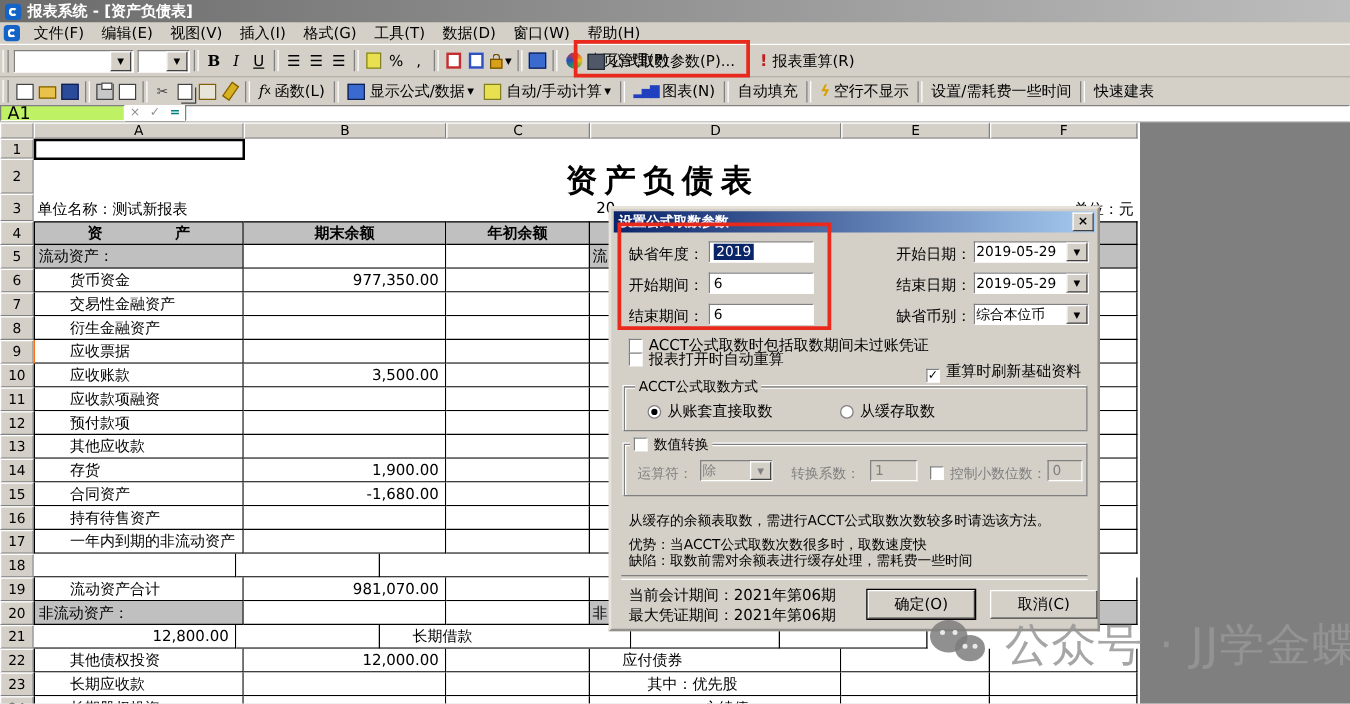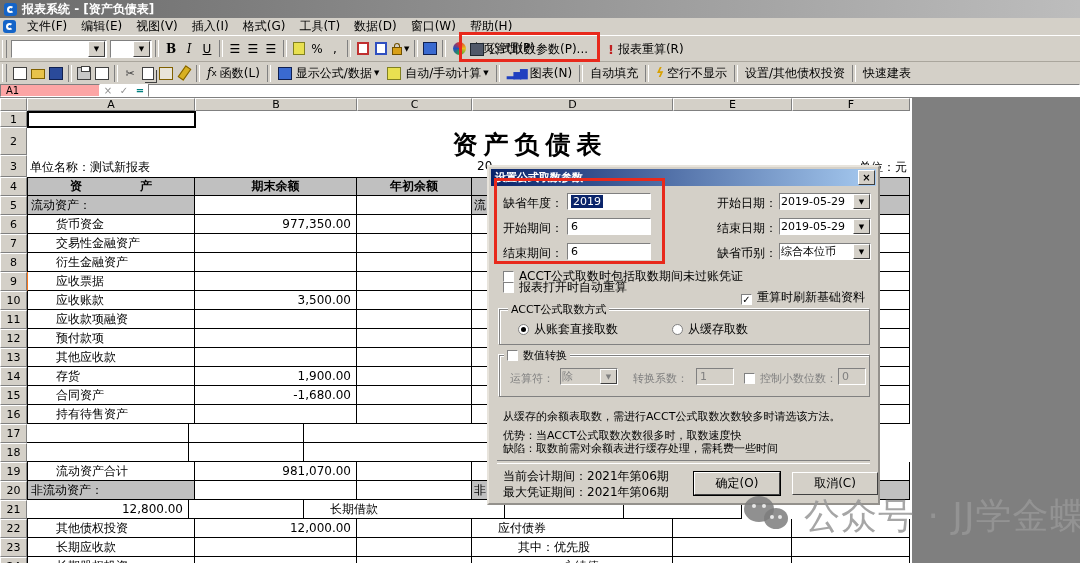--- a/index.html
+++ b/index.html
@@ -55,22 +55,22 @@
   .i-calc{background:#505868;border:1px solid #202830;}
   .i-chart{font-size:10px;color:#2040c0;width:auto;letter-spacing:-1px;}
   .i-flash{color:#d8a000;font-weight:bold;font-style:italic;width:auto;font-size:12px;}
   .i-sheet{background:#e8e050;border:1px solid #808020;}
   .bolt-red{color:#c02020;font-weight:bold;font-size:13px;}
   .fx{font-style:italic;font-family:"DejaVu Serif",serif;font-size:12px;}
   .dropArrow{font-size:7px;margin-left:2px;}
   
   .fbar{position:absolute;left:0;top:84px;width:1080px;height:14px;background:#fff;display:flex;align-items:center;
     border-bottom:1px solid #808080;box-sizing:border-box;}
-  .namebox{width:100px;height:13px;background:#fca5a5;border:1px solid;border-color:#808080 #fff #fff #808080;
-    font-size:10px;padding-left:5px;box-sizing:border-box;display:flex;align-items:center;}
+  .namebox{width:100px;height:13px;background:#bef264;border:1px solid;border-color:#808080 #fff #fff #808080;
+    font-size:14px;padding-left:5px;box-sizing:border-box;display:flex;align-items:center;}
   .fico{width:16px;height:13px;display:flex;align-items:center;justify-content:center;font-size:10px;}
   .ffield{flex:1;height:13px;border:1px solid;border-color:#808080 #fff #fff #808080;background:#fff;
     box-sizing:border-box;font-size:10px;padding-left:3px;}
   
   .sheet{position:absolute;left:0;top:98px;width:912px;height:465px;background:#fff;overflow:hidden;}
   .darkpanel{position:absolute;left:912px;top:98px;width:168px;height:465px;background:#7f7f7f;}
   .hcell,.rh{background:#d4d0c8;border:1px solid;border-color:#fff #808080 #808080 #fff;box-sizing:border-box;
     display:flex;align-items:center;justify-content:center;font-size:11px;flex:0 0 auto;}
   .colrow{position:absolute;left:0;top:0;display:flex;height:13px;}
   .grows{position:absolute;left:0;top:79px;width:910px;}
@@ -260,21 +260,21 @@
     <span class="tbtn txt">
         <span>自动填充</span>
       </span>
     <span class="tsep"></span>
     <span class="tbtn txt">
         <span class="i-flash" style="margin-right:3px">ϟ</span>
         <span>空行不显示</span>
       </span>
     <span class="tsep"></span>
     <span class="tbtn txt">
-        <span>设置/其他债权投资</span>
+        <span>设置/需耗费一些时间</span>
       </span>
     <span class="tsep"></span>
     <span class="tbtn txt">
         <span>快速建表</span>
       </span>
   </div>
 
   <div class="fbar">
     <span class="namebox">A1</span>
     <span class="fico" style="color:#909090">×</span>
@@ -430,20 +430,21 @@
           <span class="rh" style="width: 27px;">16</span>
           <span class="gc " style="width: 168px;;border-left:1px solid #000;padding-left:28px">持有待售资产</span>
           <span class="gc " style="width: 162px;;justify-content:flex-end;padding-right:5px"></span>
           <span class="gc " style="width: 115px;"></span>
           <span class="gc " style="width: 201px;;padding-left:2px"></span>
           <span class="gc " style="width: 119px;"></span>
           <span class="gc " style="width: 118px;"></span>
         </div>
         <div class="grow">
           <span class="rh" style="width: 27px;">17</span>
+          <span class="gc " style="width: 168px;;border-left:1px solid #000;padding-left:28px">一年内到期的非流动资产</span>
           <span class="gc " style="width: 162px;;justify-content:flex-end;padding-right:5px"></span>
           <span class="gc " style="width: 115px;"></span>
           <span class="gc " style="width: 201px;;padding-left:2px"></span>
           <span class="gc " style="width: 119px;"></span>
           <span class="gc " style="width: 118px;"></span>
         </div>
         <div class="grow">
           <span class="rh" style="width: 27px;">18</span>
           <span class="gc " style="width: 162px;;justify-content:flex-end;padding-right:5px"></span>
           <span class="gc " style="width: 115px;"></span>

